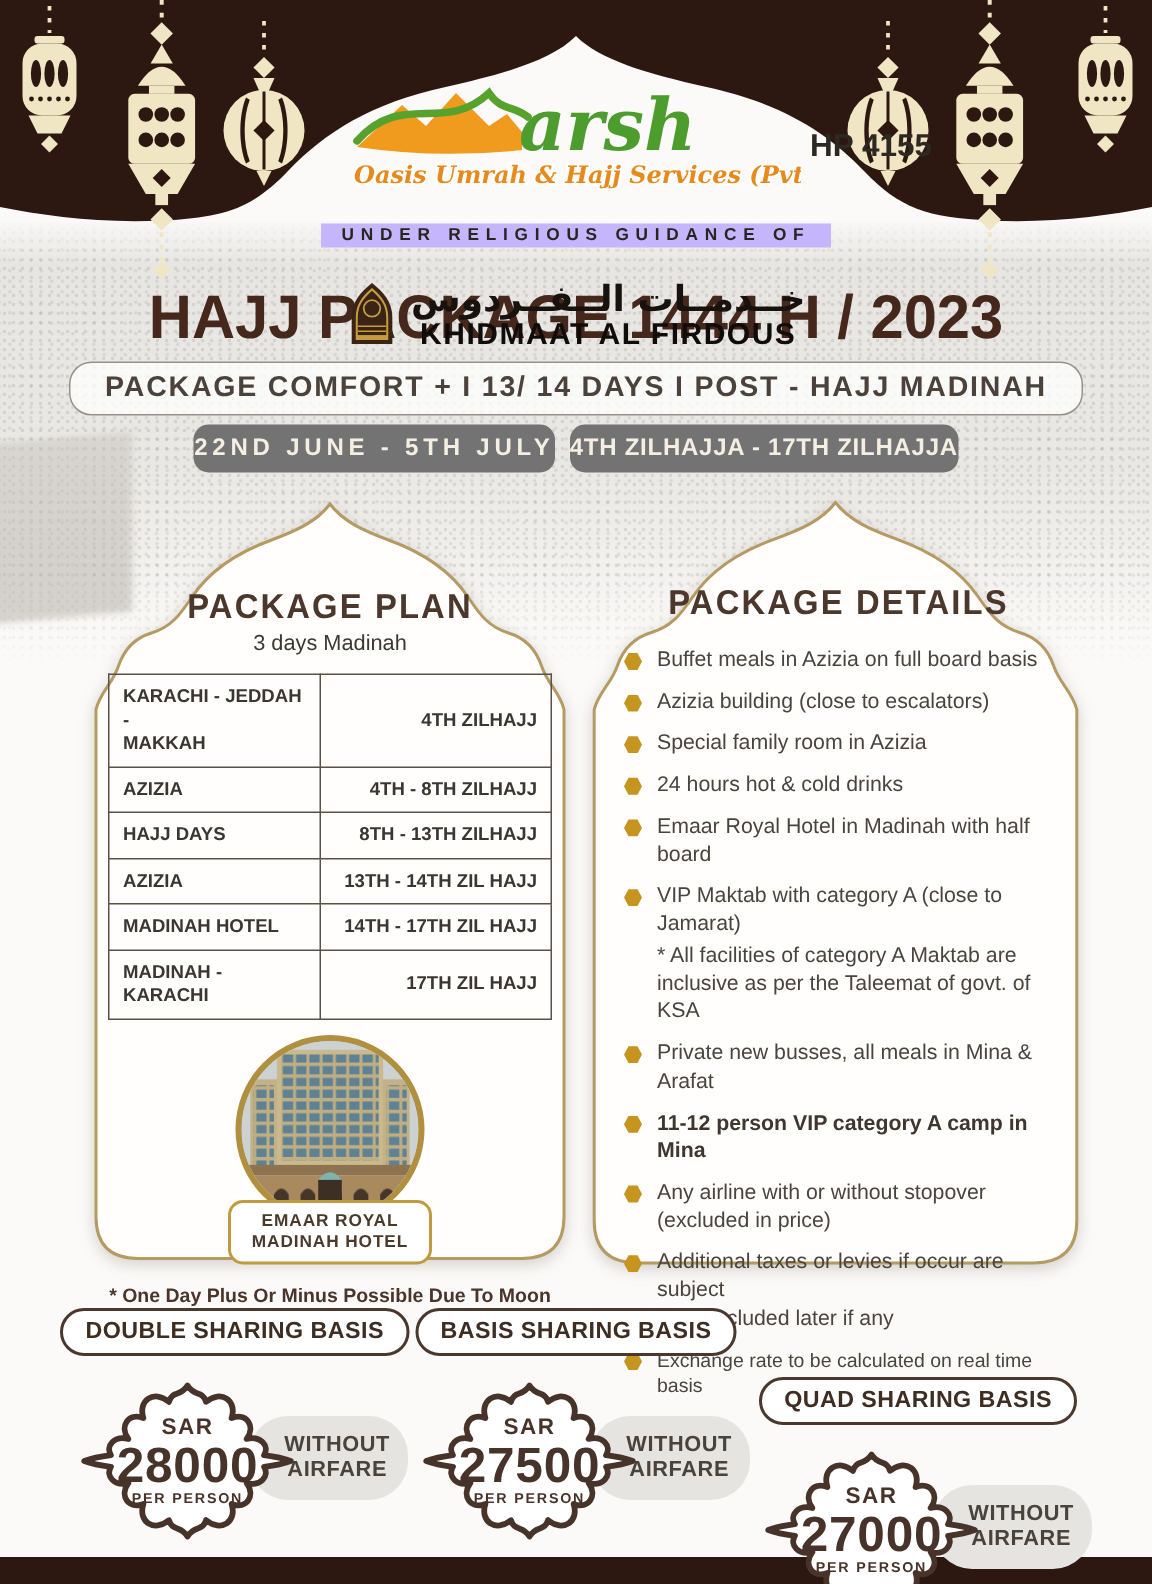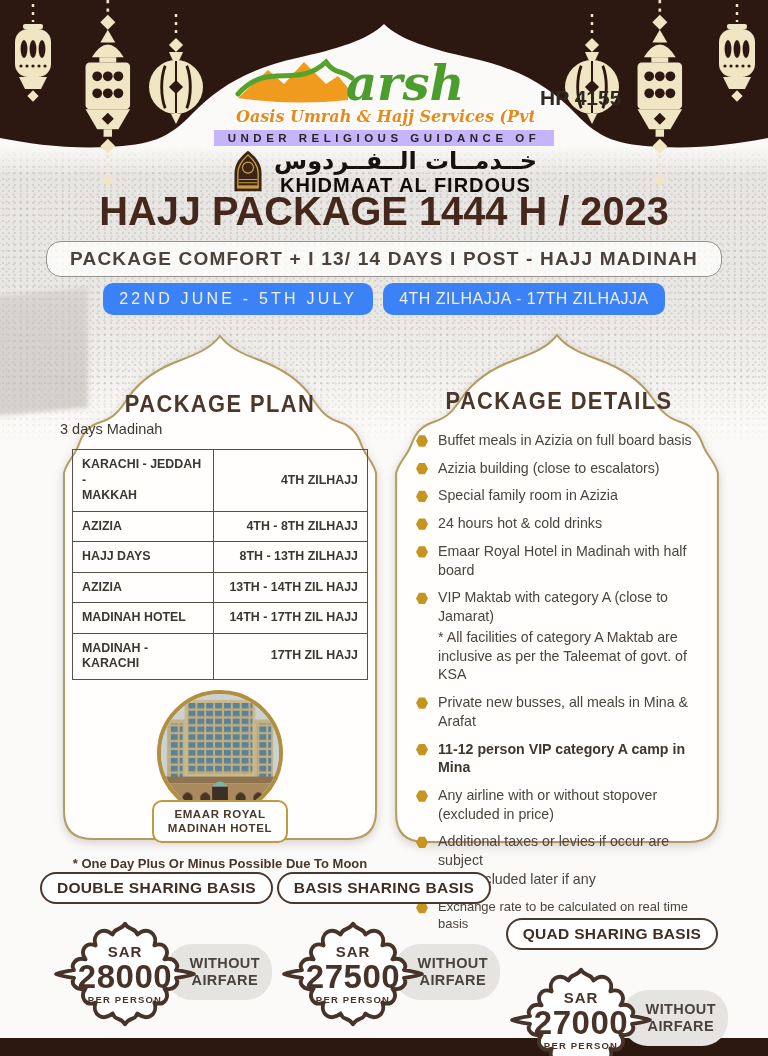--- a/index.html
+++ b/index.html
@@ -18,21 +18,21 @@
     background:linear-gradient(180deg,#c9c5bf,#b2ada6);transform:skewY(-5deg);
     filter:blur(2px);opacity:.5;}
 
   
   #header-svg{position:absolute;left:0;top:0;width:768px;height:212px;}
   #header-svg .lant{fill:#f1e6c4;}
   #header-svg .hole{fill:#2d1811;}
   #header-svg .chain{stroke:#f1e6c4;stroke-width:2.5;stroke-dasharray:3 5;fill:none;}
 
   .logo{position:absolute;top:52px;left:0;right:0;display:flex;flex-direction:column;
-        align-items:center;z-index:3;}
+        align-items:center;z-index:3;gap:19px;}
   .brand-row{position:relative;width:300px;}
   .brand-svg{display:block;width:300px;height:78px;}
   .brand-script{font-family:"DejaVu Serif",serif;font-style:italic;font-weight:700;
                 font-size:48px;fill:#4d9d2e;}
   .brand-tagline{font-family:"DejaVu Serif",serif;font-style:italic;font-weight:700;
                  font-size:16px;fill:#e8891c;paint-order:stroke;stroke:#ffffff;stroke-width:3px;}
   .hp{position:absolute;left:100%;margin-left:6px;top:34px;font-size:21px;font-weight:800;
       color:#2e2823;white-space:nowrap;}
   .guidance{margin-top:0;background:#c4b5fd;padding:2px 14px;font-size:11.5px;font-weight:700;
             letter-spacing:4.5px;color:#2a241f;}
@@ -45,36 +45,36 @@
 
   
   .title{position:absolute;top:188px;left:0;right:0;text-align:center;font-size:41px;
          font-weight:800;color:#45281b;transform:scaleX(.97);z-index:2;}
   .subtitle-box{position:absolute;top:241px;left:46px;right:46px;height:34px;z-index:2;
     border:1.6px solid #96918b;border-radius:15px;background:rgba(255,255,255,.78);
     display:flex;align-items:center;justify-content:center;font-size:19px;font-weight:700;
     letter-spacing:1.2px;color:#4c423c;}
   .badges{position:absolute;top:283px;left:0;right:0;display:flex;justify-content:center;
           gap:10px;z-index:2;}
-  .badge{background:#3b82f6;color:#f5eee2;border-radius:10px;padding:7px 16px;font-size:16px;
-         font-weight:400;}
+  .badge{background:#737373;color:#f5eee2;border-radius:10px;padding:7px 0;font-size:16px;
+         font-weight:700;}
   .badge.greg{letter-spacing:3.2px;}
   .badge.hijri{letter-spacing:.5px;}
 
   
   .panel{position:absolute;z-index:2;}
   .panel-shape{position:absolute;left:0;top:0;width:100%;height:100%;
                filter:drop-shadow(0 3px 5px rgba(110,98,88,.28));}
   .panel-shape path{fill:#fffefc;stroke:#b59a62;stroke-width:2;vector-effect:non-scaling-stroke;}
   .panel-body{position:absolute;left:0;top:0;width:100%;height:100%;box-sizing:border-box;}
   .panel h2{margin:0;text-align:center;font-size:23px;font-weight:800;letter-spacing:1.5px;
             color:#4c372c;transform:scaleX(.95);}
   #plan-panel{left:60px;top:333px;width:320px;height:512px;}
   #plan-panel .panel-body{padding-top:58px;}
-  .plan-sub{text-align:left;font-size:14.5px;color:#3e3833;margin-top:3px;}
+  .plan-sub{text-align:center;font-size:14.5px;color:#3e3833;margin-top:3px;}
   table.plan{border-collapse:collapse;margin:12px auto 0;width:296px;border-radius:12px;}
   table.plan td{border:1.6px solid #5c4f46;font-size:12.4px;color:#3b3631;
                 padding:7px 9px;line-height:1.25;vertical-align:middle;}
   td.stage{width:158px;font-weight:700;white-space:pre-line;}
   td.when{width:138px;text-align:right;white-space:nowrap;font-weight:600;}
   .hotel-fig{display:flex;flex-direction:column;align-items:center;margin-top:10px;}
   .hotel-circle{width:118px;height:118px;border-radius:50%;border:4px solid #b08f3e;
                 overflow:hidden;background:#ccd2d1;}
   .hotel-circle svg{display:block;width:100%;height:100%;}
   .hotel-label{margin-top:-16px;background:#fff;border:2.5px solid #c09a3e;border-radius:10px;

